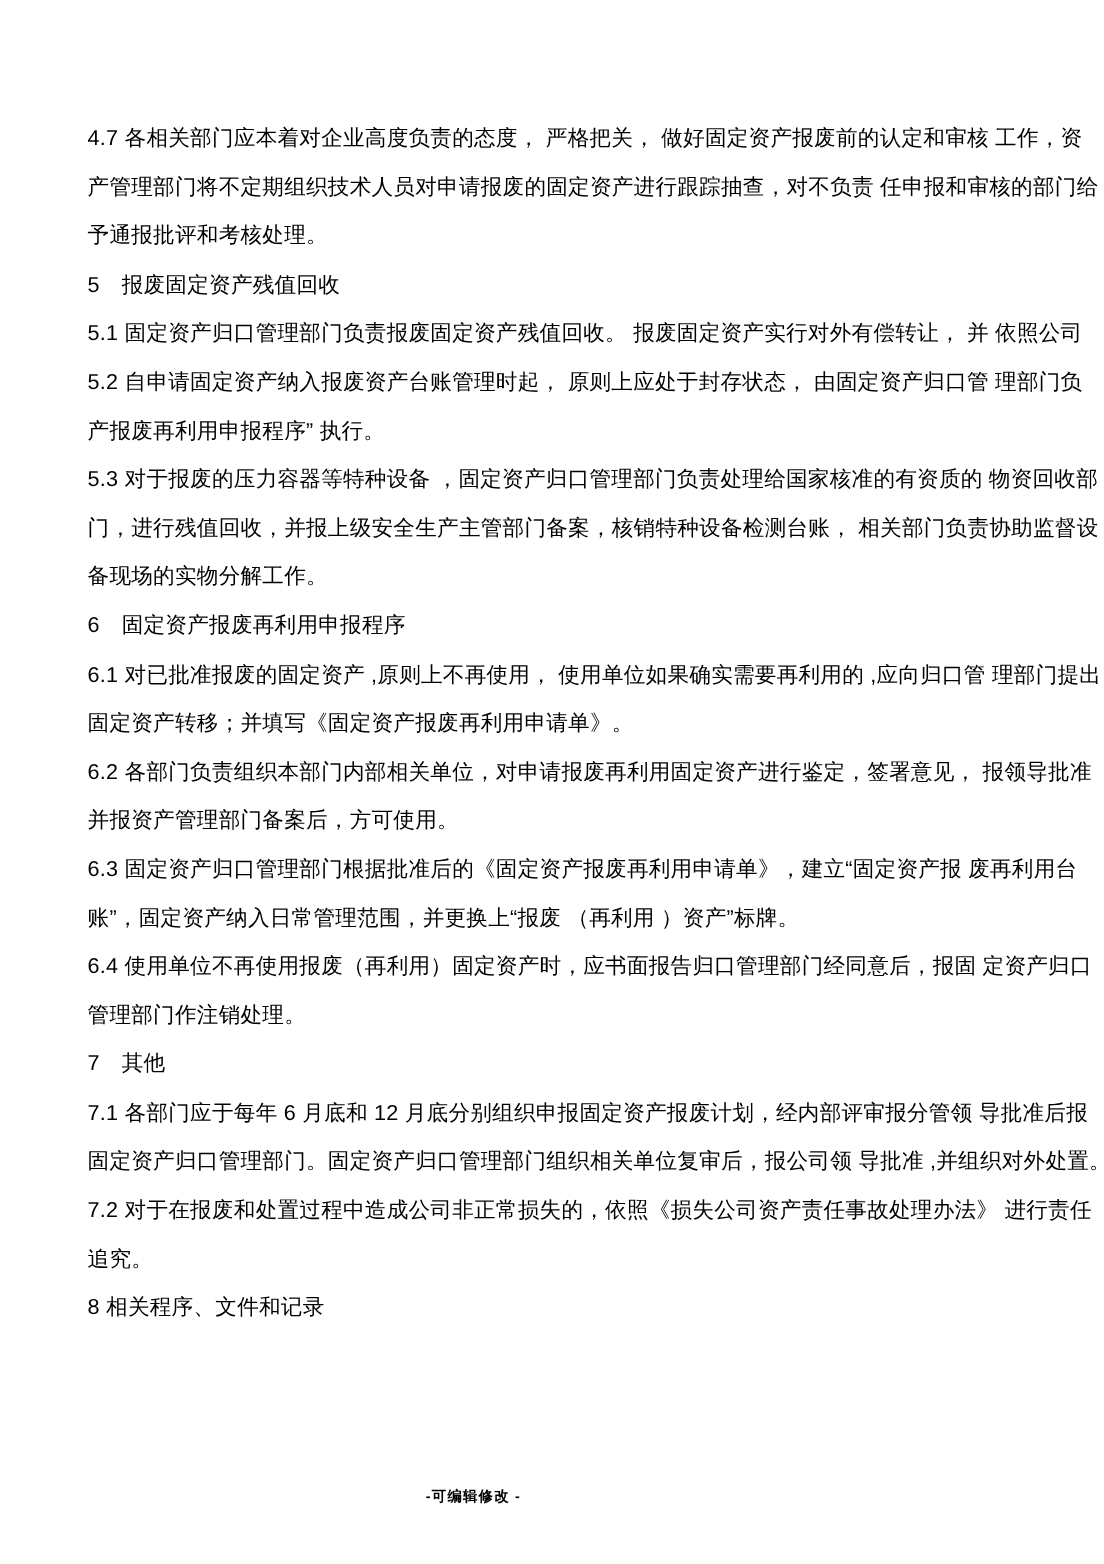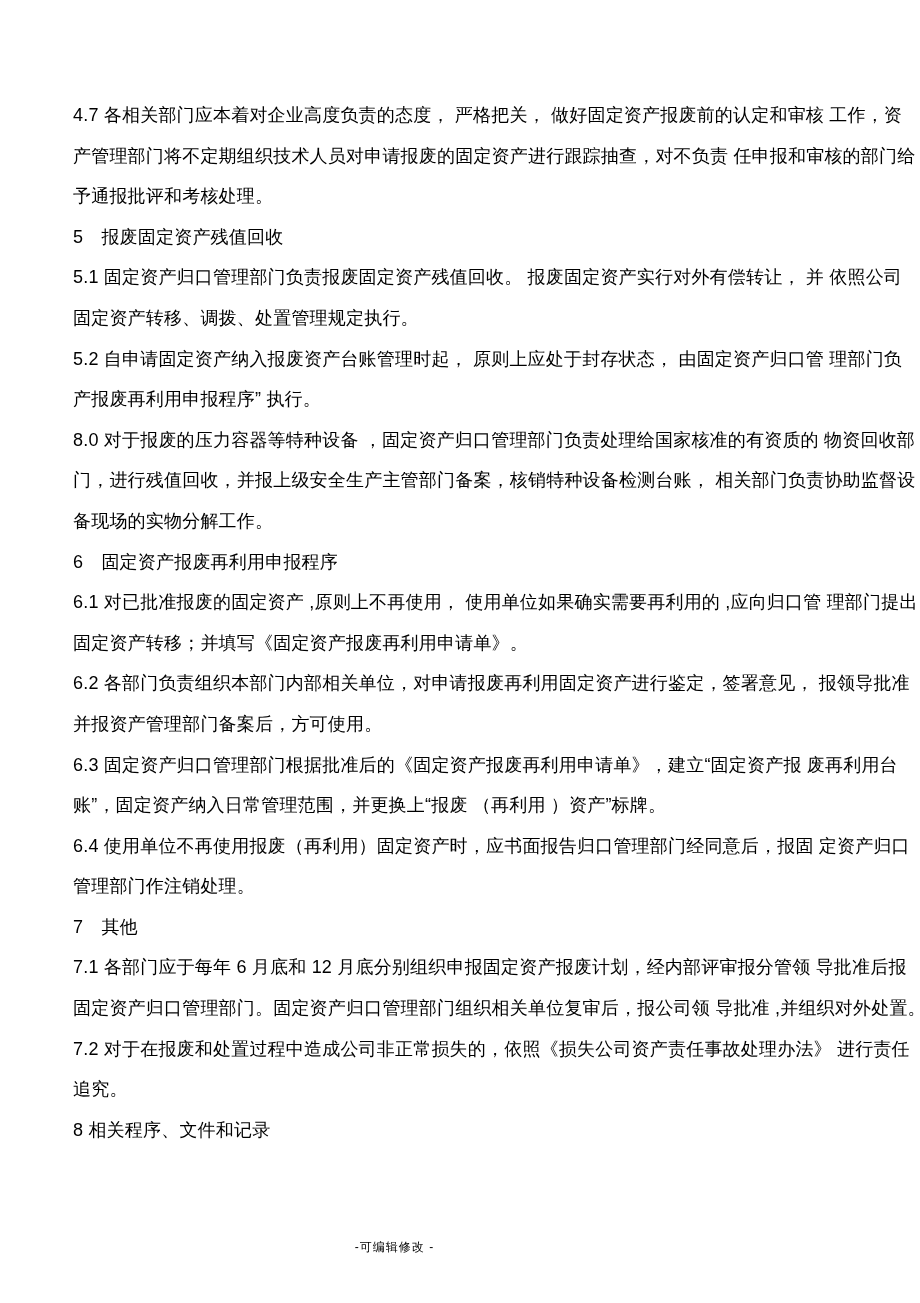--- a/index.html
+++ b/index.html
@@ -36,35 +36,35 @@
   .page-footer {
     position: absolute;
     top: 1238px;
     left: 0;
     width: 789px;
     text-align: center;
     font-size: 12px;
     line-height: 18px;
     color: #000000;
     letter-spacing: 1px;
+    font-weight: bold;
   }
 </style>
 </head>
 <body>
 
 <div class="doc-body">
     <div class="line"><span>4.7 各相关部门应本着对企业高度负责的态度， 严格把关， 做好固定资产报废前的认定和审核 工作，资</span></div>
     <div class="line"><span>产管理部门将不定期组织技术人员对申请报废的固定资产进行跟踪抽查，对不负责 任申报和审核的部门给</span></div>
     <div class="line"><span>予通报批评和考核处理。</span></div>
     <div class="line"><span>5　报废固定资产残值回收</span></div>
     <div class="line"><span>5.1 固定资产归口管理部门负责报废固定资产残值回收。 报废固定资产实行对外有偿转让， 并 依照公司</span></div>
-    <div class="line"><span>固定资产转移、调拨、处置管理规定执行。</span></div>
     <div class="line"><span>5.2 自申请固定资产纳入报废资产台账管理时起， 原则上应处于封存状态， 由固定资产归口管 理部门负</span></div>
     <div class="line"><span>产报废再利用申报程序” 执行。</span></div>
-    <div class="line"><span>8.0 对于报废的压力容器等特种设备 ，固定资产归口管理部门负责处理给国家核准的有资质的 物资回收部</span></div>
+    <div class="line"><span>5.3 对于报废的压力容器等特种设备 ，固定资产归口管理部门负责处理给国家核准的有资质的 物资回收部</span></div>
     <div class="line"><span>门，进行残值回收，并报上级安全生产主管部门备案，核销特种设备检测台账， 相关部门负责协助监督设</span></div>
     <div class="line"><span>备现场的实物分解工作。</span></div>
     <div class="line"><span>6　固定资产报废再利用申报程序</span></div>
     <div class="line"><span>6.1 对已批准报废的固定资产 ,原则上不再使用， 使用单位如果确实需要再利用的 ,应向归口管 理部门提出</span></div>
     <div class="line"><span>固定资产转移；并填写《固定资产报废再利用申请单》。</span></div>
     <div class="line"><span>6.2 各部门负责组织本部门内部相关单位，对申请报废再利用固定资产进行鉴定，签署意见， 报领导批准</span></div>
     <div class="line"><span>并报资产管理部门备案后，方可使用。</span></div>
     <div class="line"><span>6.3 固定资产归口管理部门根据批准后的《固定资产报废再利用申请单》，建立“固定资产报 废再利用台</span></div>
     <div class="line"><span>账”，固定资产纳入日常管理范围，并更换上“报废 （再利用 ）资产”标牌。</span></div>
     <div class="line"><span>6.4 使用单位不再使用报废（再利用）固定资产时，应书面报告归口管理部门经同意后，报固 定资产归口</span></div>

